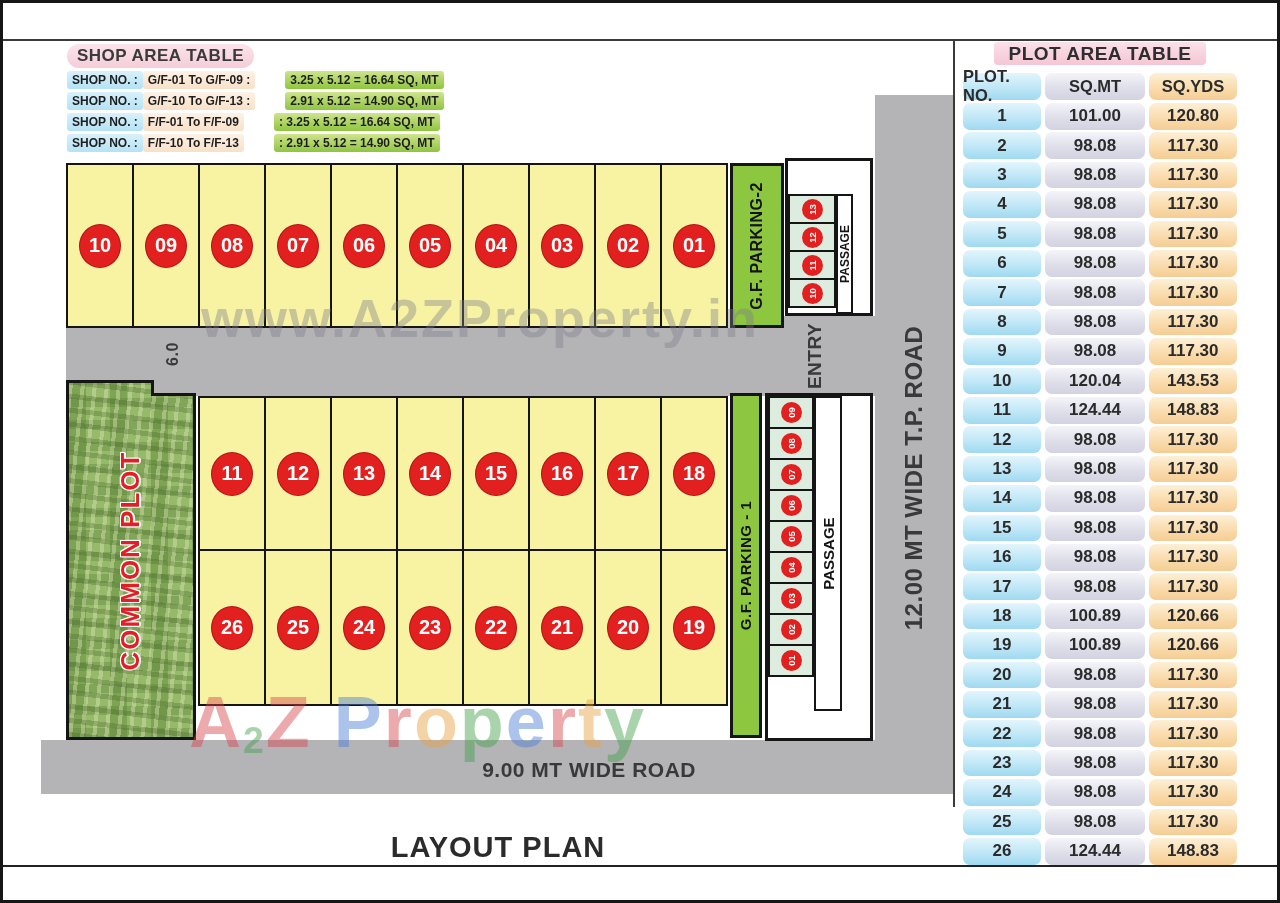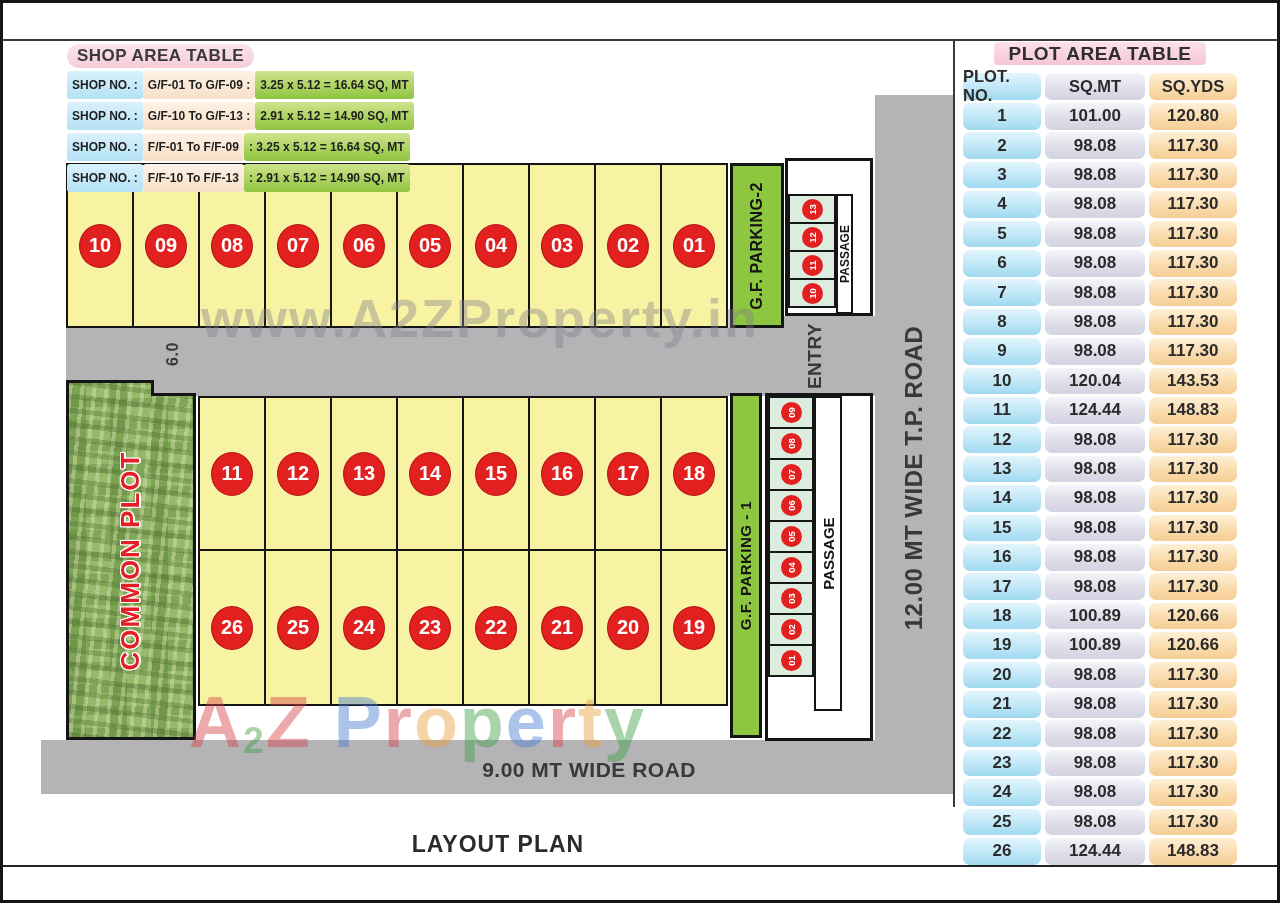--- a/index.html
+++ b/index.html
@@ -33,36 +33,36 @@
   
   .common{border:3px solid #151515;background-color:#8fae62;background-image:
     repeating-linear-gradient(7deg, rgba(70,100,40,0.30) 0 5px, rgba(0,0,0,0) 5px 14px),
     repeating-linear-gradient(96deg, rgba(215,228,175,0.45) 0 4px, rgba(0,0,0,0) 4px 12px),
     repeating-linear-gradient(0deg, rgba(90,130,55,0.35) 0 9px, rgba(0,0,0,0) 9px 22px),
     repeating-linear-gradient(90deg, #7da353 0 17px, #96b96a 17px 41px);}
   .common-label{color:#e31e24;font-weight:bold;font-size:26px;letter-spacing:2px;text-shadow:-1px -1px 0 #fff,1px -1px 0 #fff,-1px 1px 0 #fff,1px 1px 0 #fff,0 2px 0 #fff;}
   .notch{background:#b4b4b7;border-left:3px solid #151515;border-bottom:3px solid #151515;}
   
   .shop-title{background:linear-gradient(180deg,#fbe4ec,#f5cdd9);color:#3a3a3a;font-weight:bold;font-size:17px;padding:2px 10px;border-radius:12px;display:inline-block;letter-spacing:0.5px;}
-  .shop-row{display:flex;margin-top:3px;height:28px;}
+  .shop-row{display:flex;margin-top:3px;height:18px;}
   .seg{display:flex;align-items:center;font-weight:bold;font-size:12px;color:#1e1e1e;padding:0 5px;white-space:nowrap;border-radius:3px;}
   .seg-blue{background:linear-gradient(180deg,#d9f1fb,#b4e2f5);}
   .seg-cream{background:linear-gradient(180deg,#fdf2e6,#f8e0c8);}
-  .seg-green{background:linear-gradient(180deg,#cfe48d,#8fc53f);}
+  .seg-green{background:linear-gradient(180deg,#cfe48d,#8fc53f);margin-left:30px;}
   
   .pt-title{background:linear-gradient(180deg,#fbe0ea,#f5c6d4);color:#2e2e2e;font-weight:bold;font-size:19px;padding:1px 14px;border-radius:4px;letter-spacing:0.5px;white-space:nowrap;}
   .pt-row{position:absolute;display:flex;gap:4px;}
   .pt-cell{height:26.5px;border-radius:7px;display:flex;align-items:center;justify-content:center;font-weight:bold;font-size:17px;color:#2b2b2b;}
   .c-blue{background:linear-gradient(180deg,#e2f5fc 0%,#bfe7f7 55%,#9fd9f0 100%);}
   .c-lav{background:linear-gradient(180deg,#f4f4f9 0%,#dededfa 55%,#d4d4e3 100%);background:linear-gradient(180deg,#f4f4f9 0%,#dfdfea 55%,#d2d2e1 100%);}
   .c-org{background:linear-gradient(180deg,#fdf0d6 0%,#fadcae 55%,#f5cd94 100%);}
   .w1{width:78px;}.w2{width:100px;}.w3{width:88px;}
   .pt-head .pt-cell{font-size:16.5px;}
   
-  .layout-title{font-size:23px;font-weight:bold;color:#2b2b2b;letter-spacing:1px;white-space:nowrap;}
+  .layout-title{font-size:29px;font-weight:bold;color:#2b2b2b;letter-spacing:1px;white-space:nowrap;}
   
   .wm-mid{color:rgba(125,125,135,0.40);font-size:54px;font-weight:bold;letter-spacing:2px;white-space:nowrap;}
   .wm-bottom{font-size:72px;font-weight:bold;opacity:0.45;white-space:nowrap;letter-spacing:2px;}
   .wm-bottom .sm{font-size:0.52em;vertical-align:-6px;}
 </style>
 </head>
 <body>
 
 <div class="page">
 

